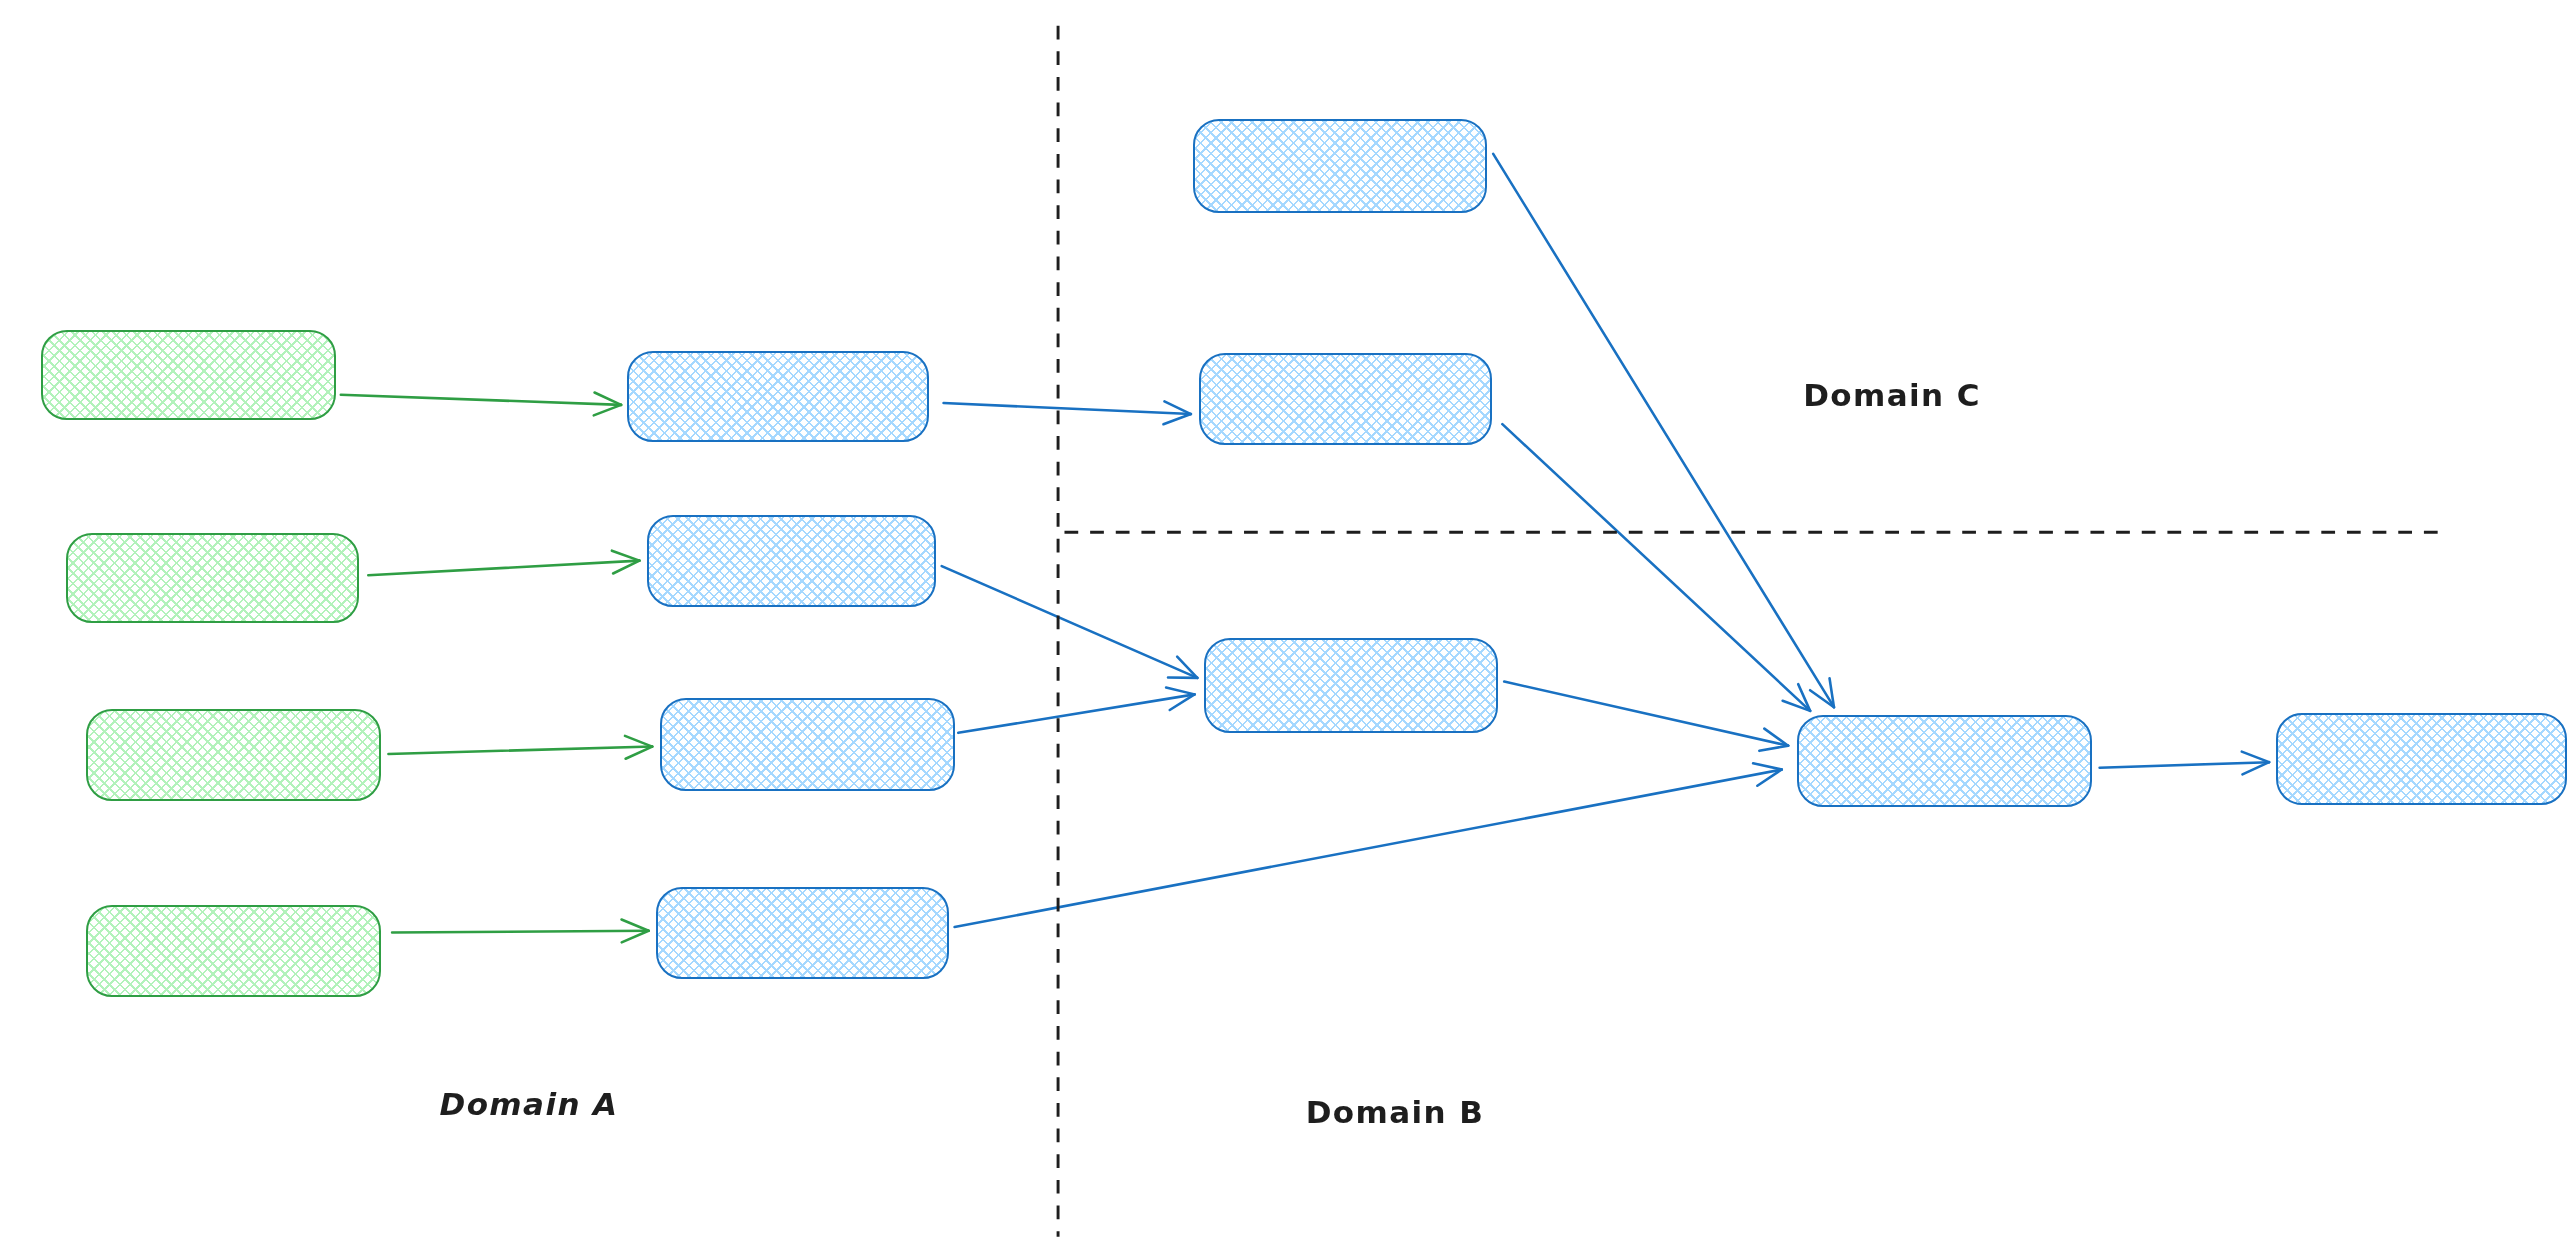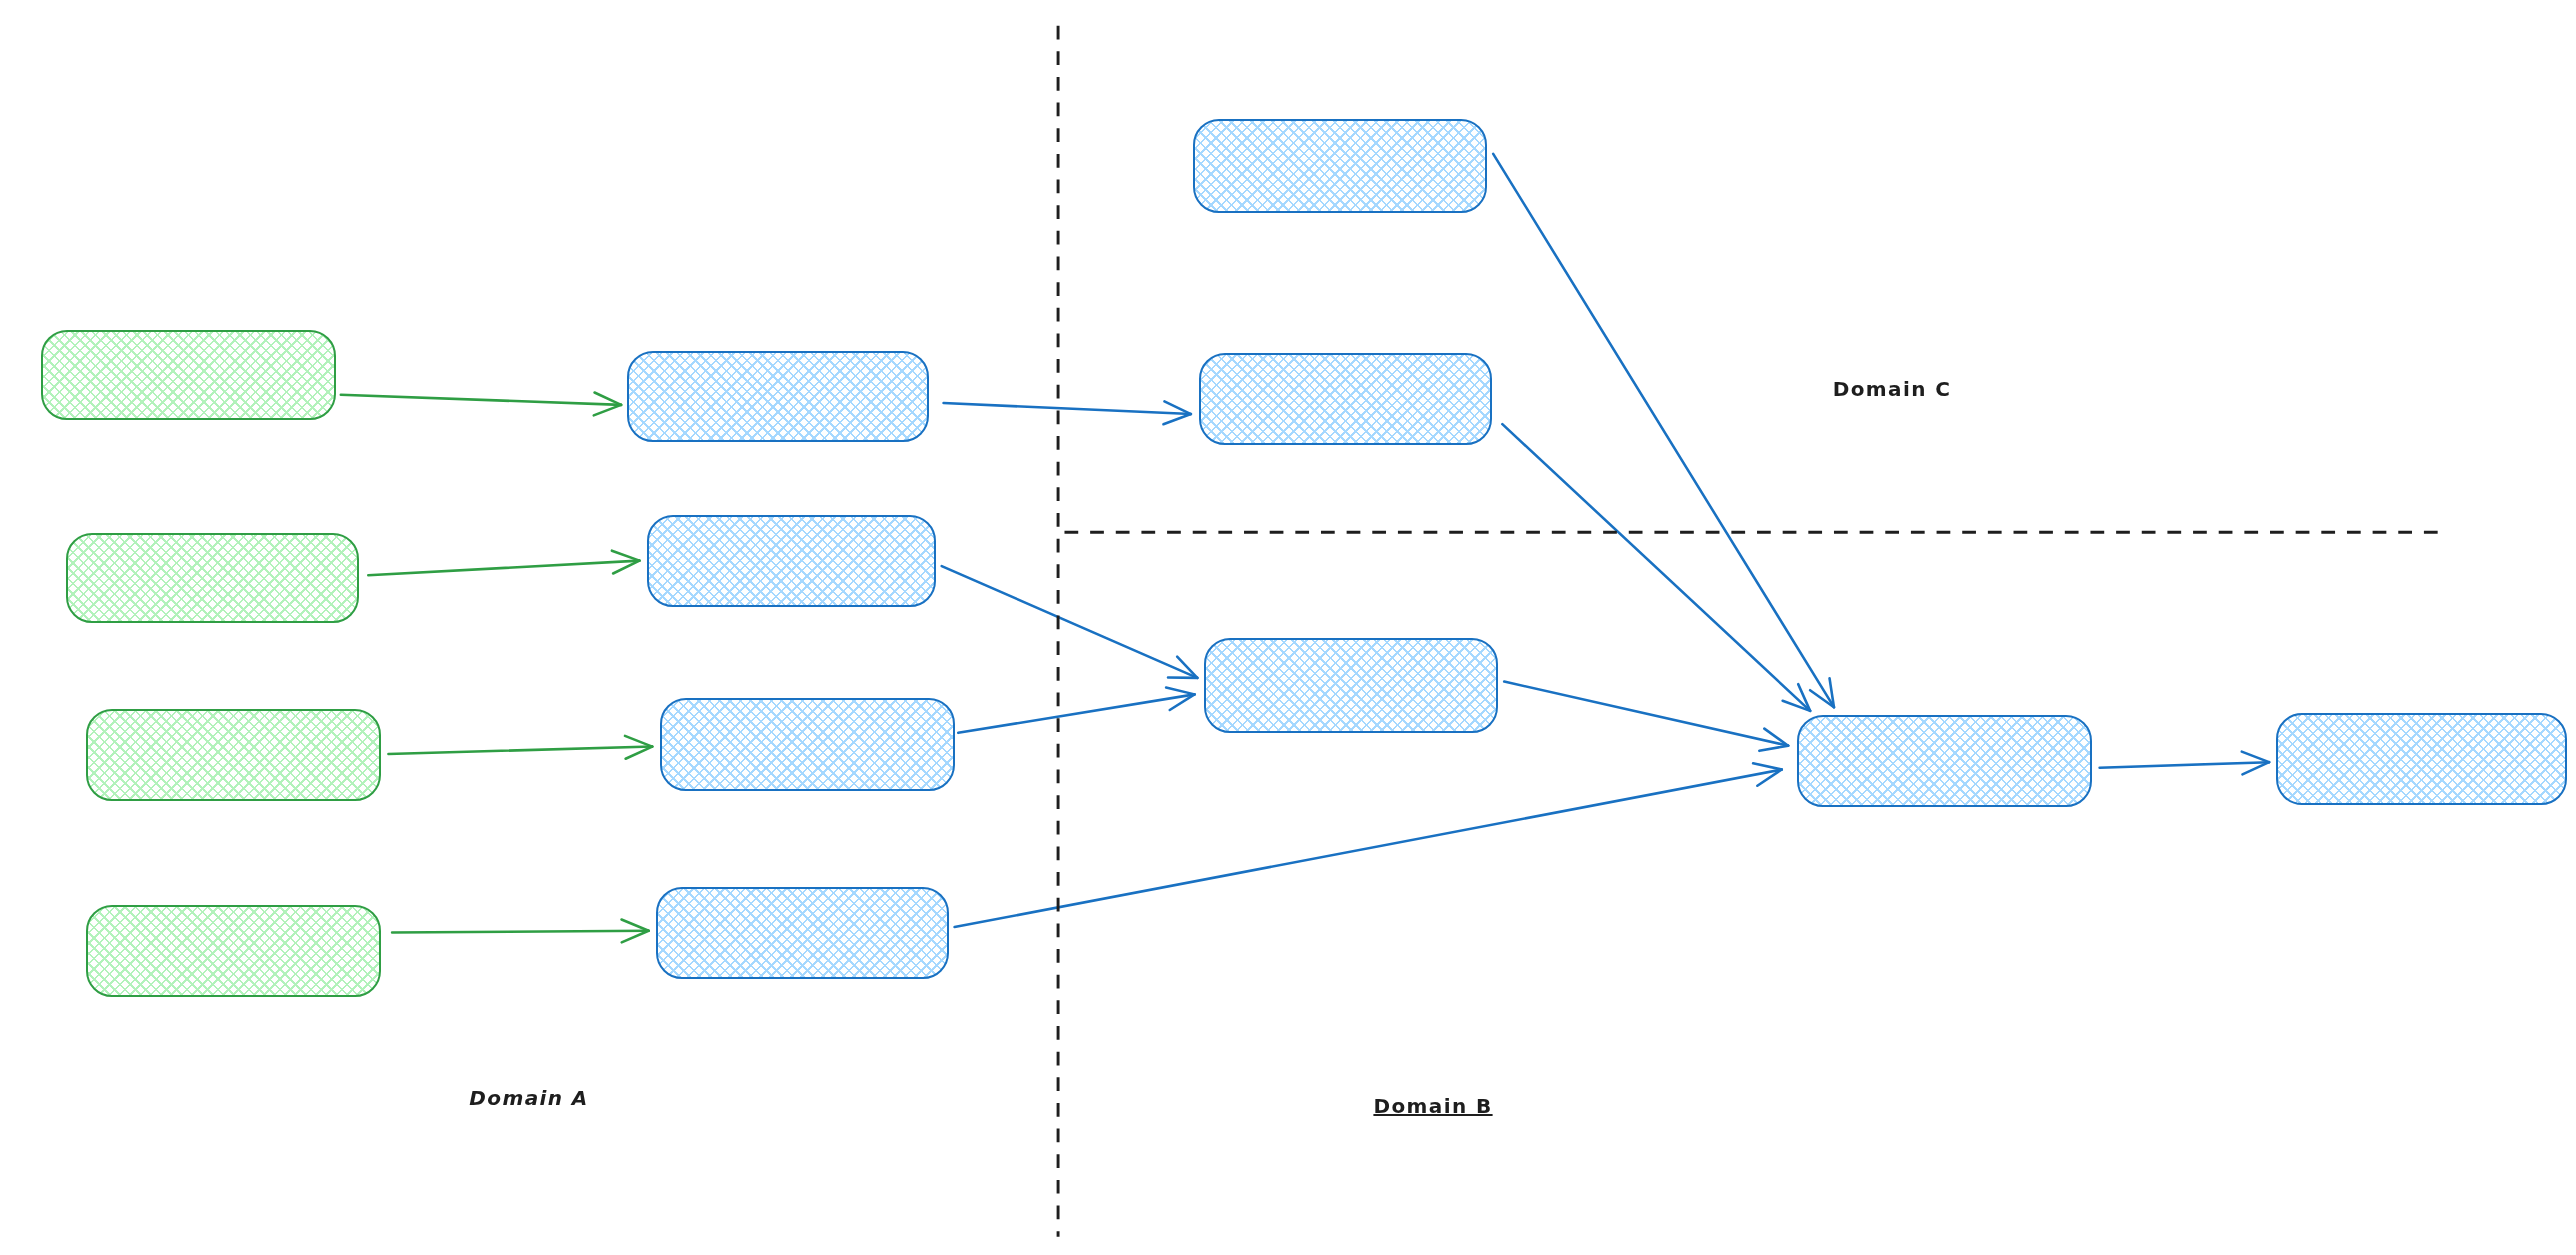--- a/index.html
+++ b/index.html
@@ -40,27 +40,27 @@
   .node.blue {
     border-color: var(--blue-stroke);
     background-image:
       repeating-linear-gradient(45deg,  var(--blue-fill) 0px, var(--blue-fill) 1.8px, transparent 1.8px, transparent 7.3px),
       repeating-linear-gradient(-45deg, var(--blue-fill) 0px, var(--blue-fill) 1.8px, transparent 1.8px, transparent 7.3px);
   }
   .label {
     position: absolute;
     width: 238px;
     text-align: center;
-    font-size: 20px;
+    font-size: 31px;
     font-weight: 600;
     letter-spacing: 1.4px;
     color: var(--text);
   }
   .label-a { left: 410px; top: 1086px; font-style: italic; }
-  .label-b { left: 1314px; top: 1094px; text-decoration: underline; }
+  .label-b { left: 1276px; top: 1094px; }
   .label-c { left: 1773px; top: 377px; }
   #edges-layer path {
     fill: none;
     stroke-width: 2.8;
     stroke-linecap: round;
     stroke-linejoin: round;
   }
   #edges-layer path.divider {
     stroke: var(--divider);
     stroke-width: 3.2;

